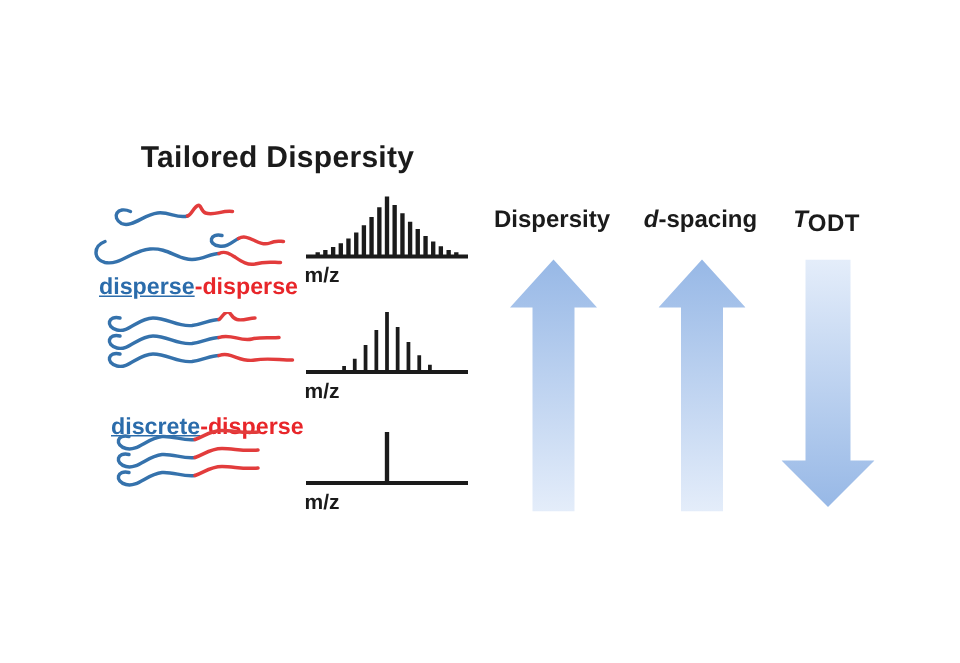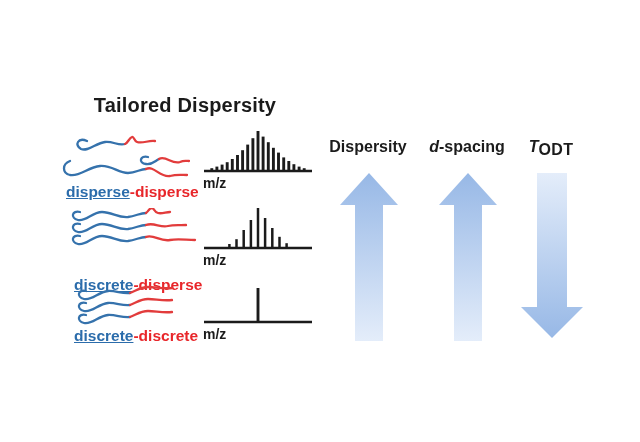--- a/index.html
+++ b/index.html
@@ -98,23 +98,20 @@
   <div class="mz-label" style="left:203px;top:252px;">m/z</div>
 
   <svg class="chain-svg" style="left:76px;top:283px;" width="102" height="46" viewBox="0 0 102 46">
     <path class="b" d="M10,8 C2,6 0,14 8,16 C16,18 22,9 32,8 C40,7.5 46,11 54,10"></path>
     <path class="r" d="M54,10 C60,8 64,4 72,4 C80,4 86,6 96,5"></path>
     <path class="b" d="M10,20 C2,18 0,26 8,28 C16,30 22,21 32,20 C40,19.5 46,23 54,22"></path>
     <path class="r" d="M54,22 C60,20 64,16 72,16 C80,16 86,18 96,17"></path>
     <path class="b" d="M10,32 C2,30 0,38 8,40 C16,42 22,33 32,32 C40,31.5 46,35 54,34"></path>
     <path class="r" d="M54,34 C60,32 64,28 72,28 C80,28 86,30 96,29"></path>
   </svg>
-  <div class="row-label" style="left:74px;top:327px;">
-    <span class="txt-blue">discrete</span><span class="txt-red">-discrete</span>
-  </div>
   <div class="spectrum" style="left:203px;top:277px;"><svg width="110" height="48" viewBox="0 0 110 48">
         <line x1="1" y1="45" x2="109" y2="45" stroke="#1b1b1b" stroke-width="2.6"></line>
         <line x1="55.0" y1="44" x2="55.0" y2="11.0" stroke="#1b1b1b" stroke-width="2.9"></line>
       </svg></div>
   <div class="mz-label" style="left:203px;top:326px;">m/z</div>
 
   <div class="col-label" style="left:303px;top:138px;">
     <span>Dispersity</span>
   </div>
   <div class="col-label" style="left:402px;top:138px;">

